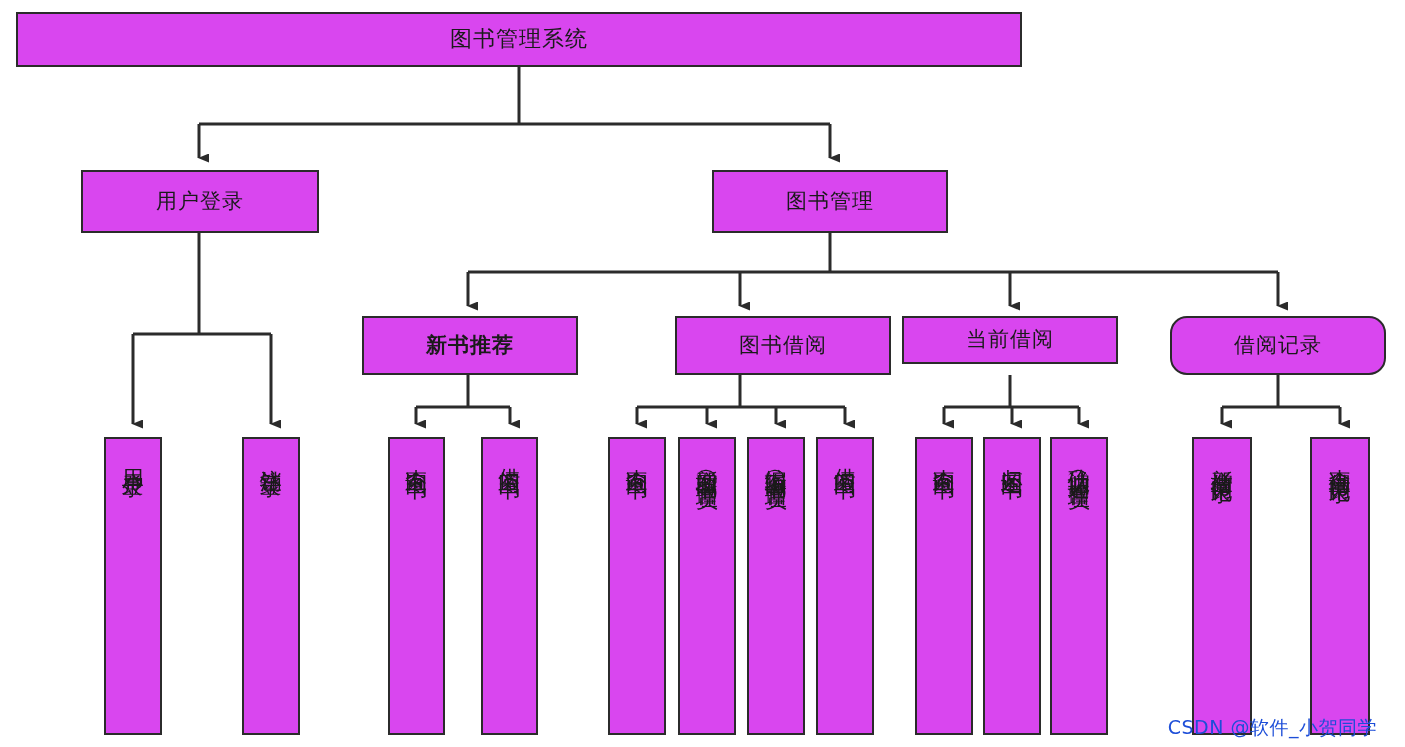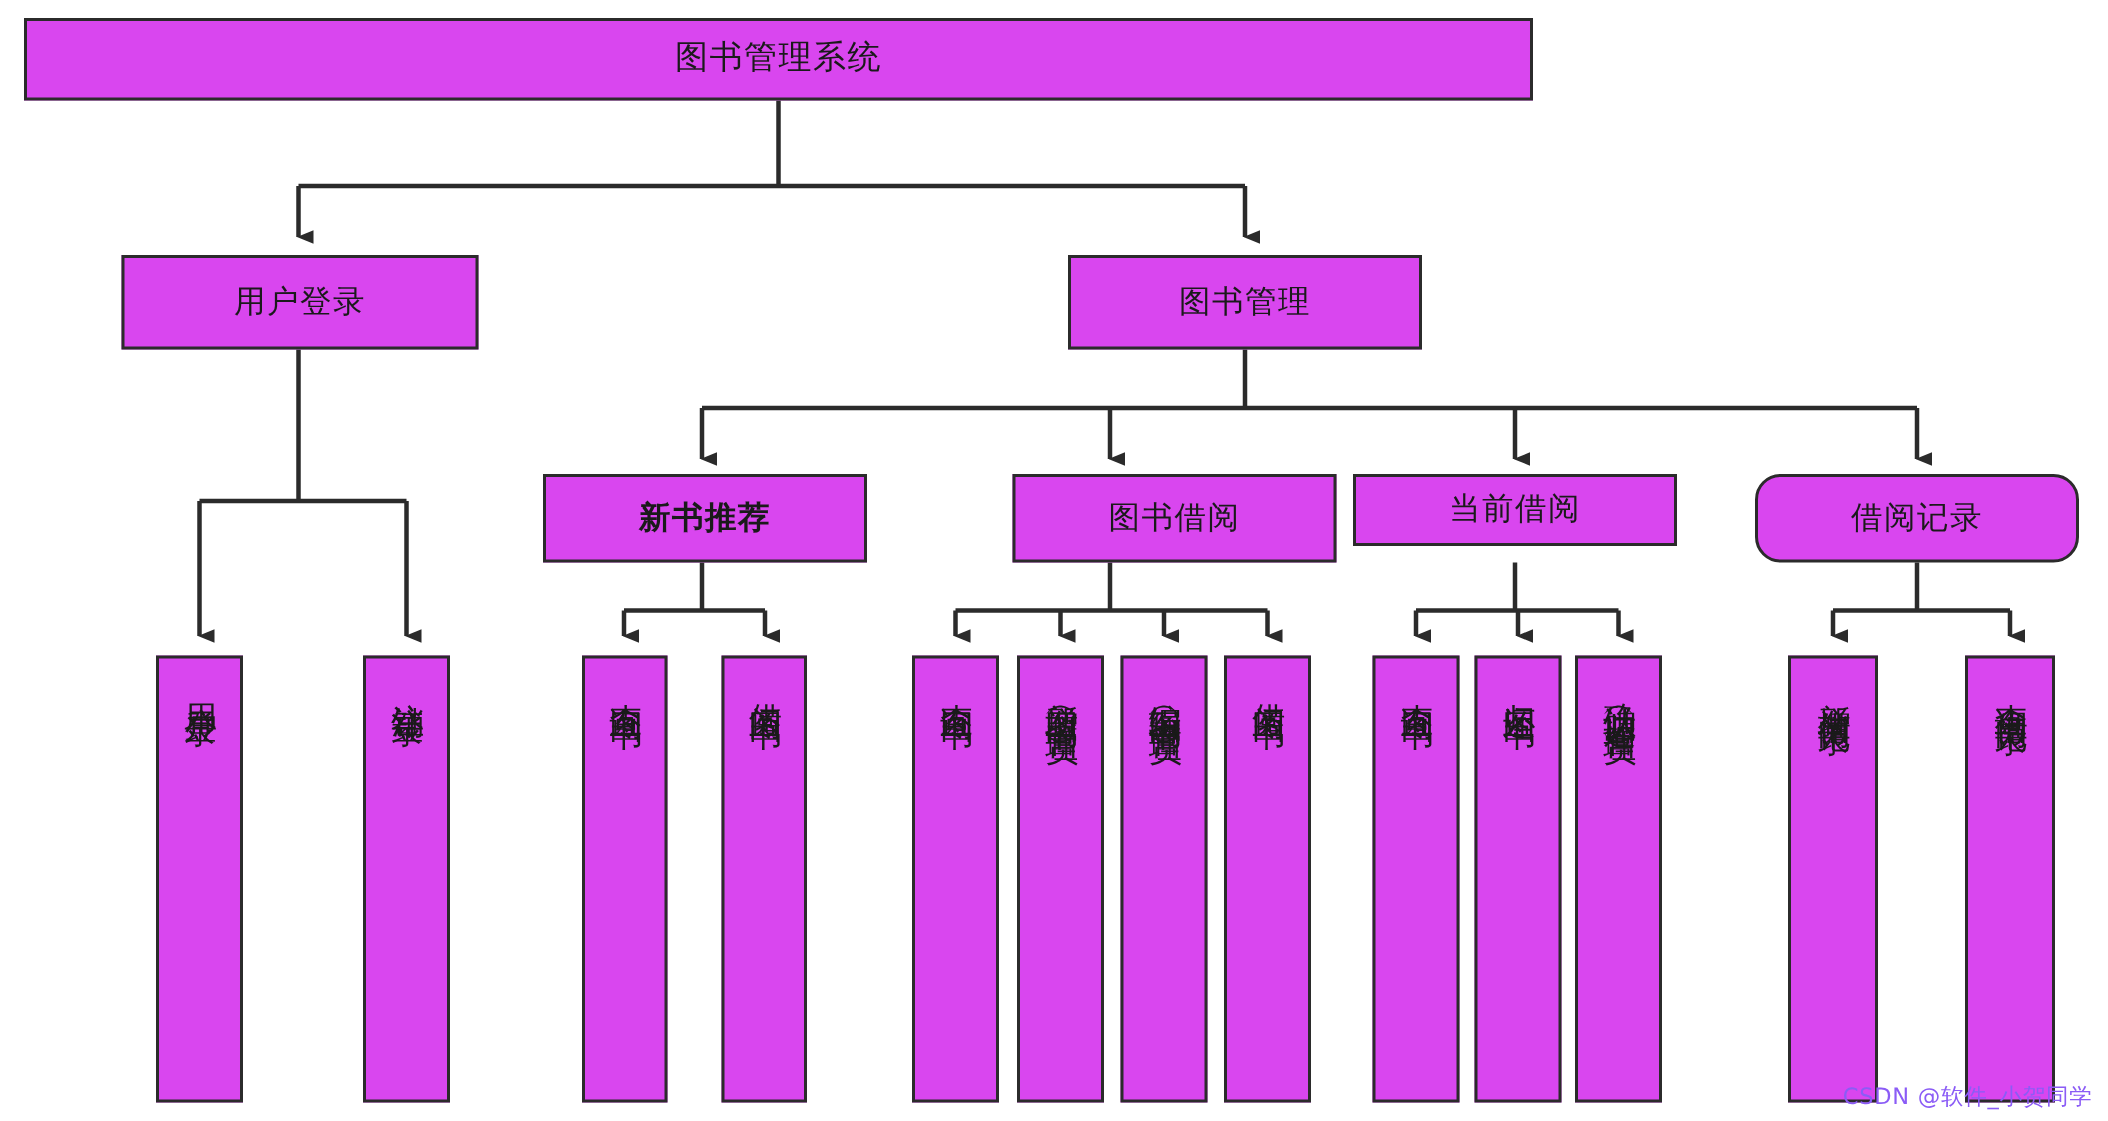--- a/index.html
+++ b/index.html
@@ -50,24 +50,24 @@
     font-size: 22px;
     line-height: 1.25;
     letter-spacing: 3px;
     white-space: nowrap;
   }
   .node.root .node-label {
     font-size: 22px;
   }
   .watermark {
     position: absolute;
-    right: 10px;
+    right: 28px;
     bottom: 6px;
-    font-size: 15px;
-    color: #8b5cf6;
+    font-size: 19px;
+    color: #1d4ed8;
     letter-spacing: 0.5px;
     white-space: nowrap;
     pointer-events: none;
   }
 </style>
 </head>
 <body>
 
 <div id="diagram-root">
 

